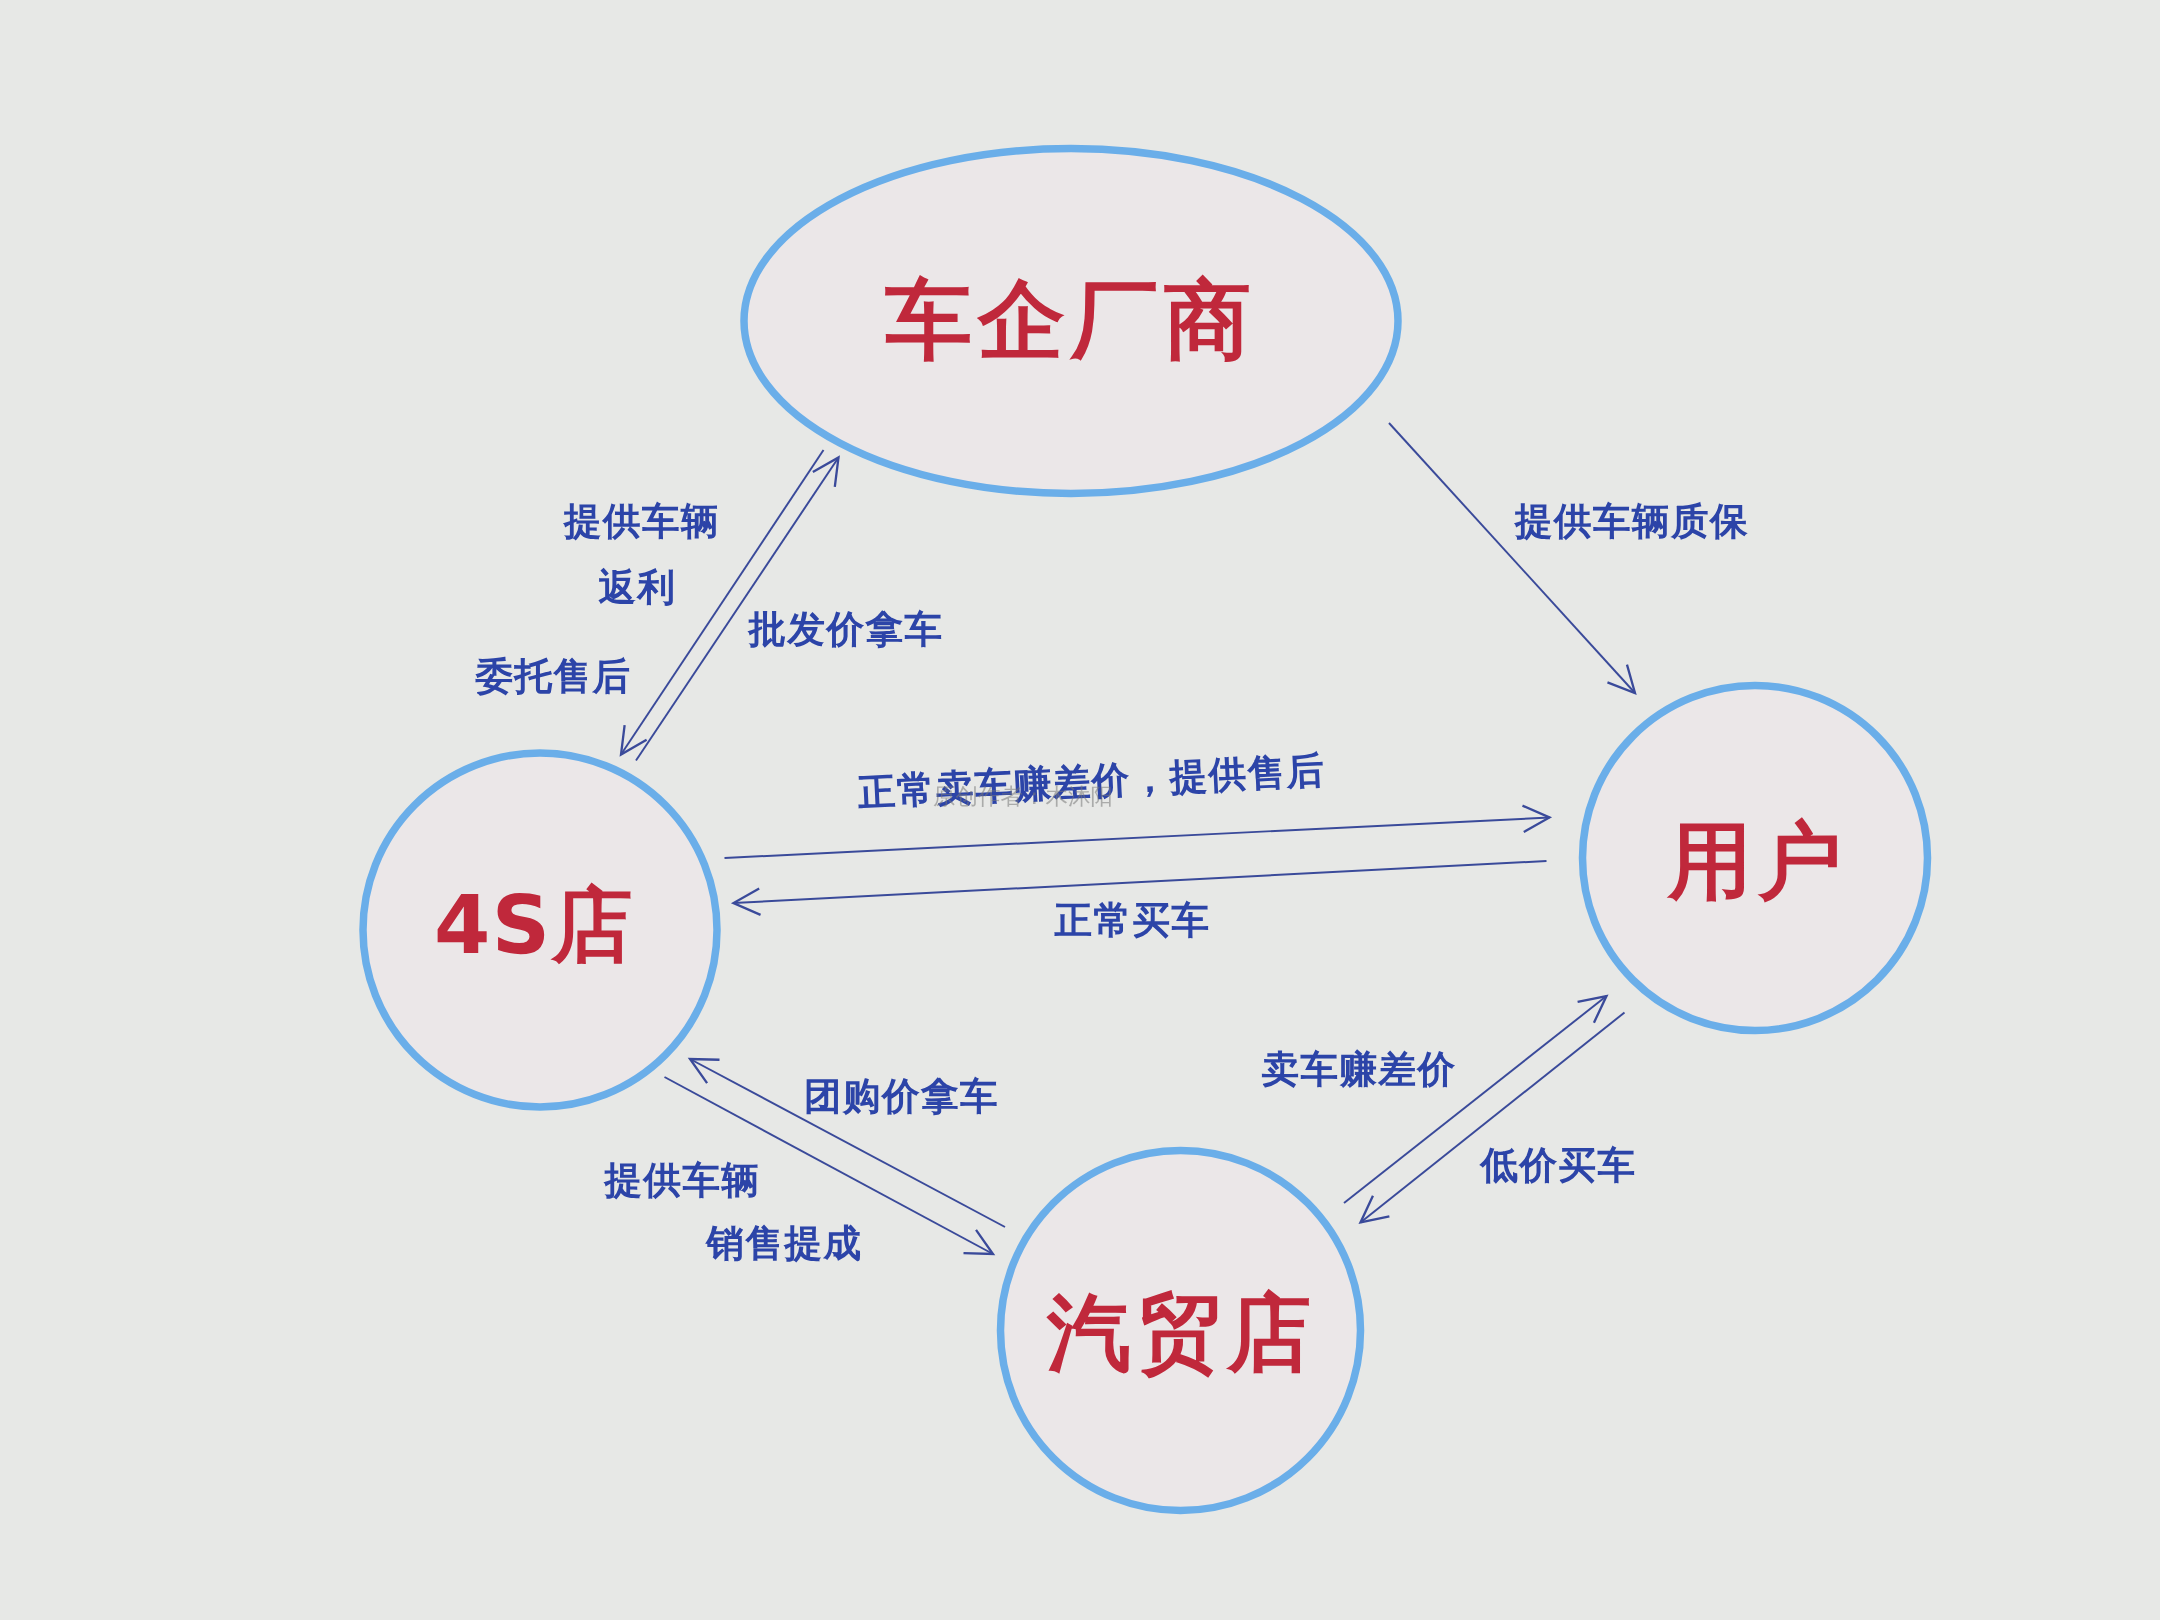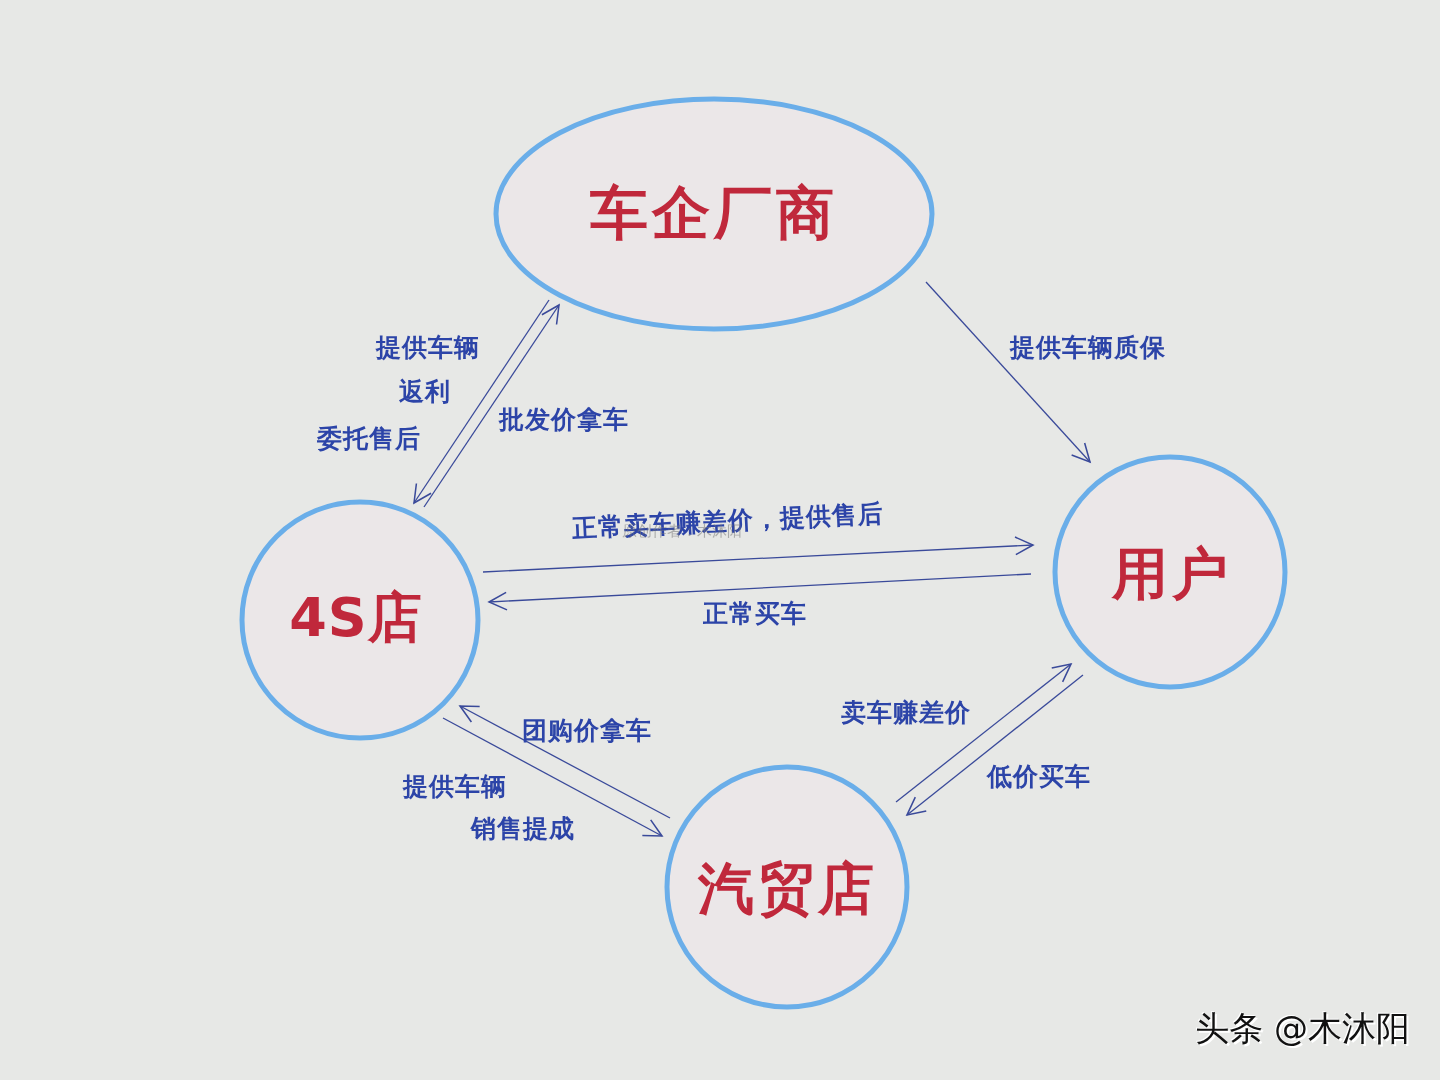--- a/index.html
+++ b/index.html
@@ -99,35 +99,34 @@
     <line x1="1083" y1="675" x2="907" y2="815" stroke="#3a4a9a" stroke-width="1.3" marker-end="url(#arrowOpen)"></line>
   </svg>
 
   <div class="node-label" style="left:714px; top:214px; font-size:58px;">车企厂商</div>
   <div class="node-label" style="left:356px; top:618px; font-size:54px; letter-spacing:1px;">4S店</div>
   <div class="node-label" style="left:1172px; top:575px; font-size:56px;">用户</div>
   <div class="node-label" style="left:788px; top:890px; font-size:56px;">汽贸店</div>
 
   <div class="edge-label" style="left:376px; top:331px;">提供车辆</div>
   <div class="edge-label" style="left:399px; top:375px;">返利</div>
-  <div class="edge-label" style="left:317px; top:422px;">委托售后</div>
+  <div class="edge-label" style="left:317px; top:434px;">委托售后</div>
 
   <div class="edge-label" style="left:499px; top:403px;">批发价拿车</div>
 
   <div class="edge-label" style="left:1010px; top:331px;">提供车辆质保</div>
 
   <div class="edge-label" style="left:572px; top:512px; transform: rotate(-2.8deg); transform-origin:left center;">正常卖车赚差价，提供售后</div>
 
   <div class="watermark-faint" style="left:622px; top:522px;">原创作者：木沐阳</div>
 
   <div class="edge-label" style="left:703px; top:597px;">正常买车</div>
 
-  <div class="edge-label" style="left:522px; top:714px;">团购价拿车</div>
+  <div class="edge-label" style="left:536px; top:714px;">团购价拿车</div>
 
   <div class="edge-label" style="left:403px; top:770px;">提供车辆</div>
   <div class="edge-label" style="left:471px; top:812px;">销售提成</div>
 
   <div class="edge-label" style="left:841px; top:696px;">卖车赚差价</div>
 
   <div class="edge-label" style="left:987px; top:760px;">低价买车</div>
 
-  <div class="credit">头条 @木沐阳</div>
 </div>
 
 </body></html>

